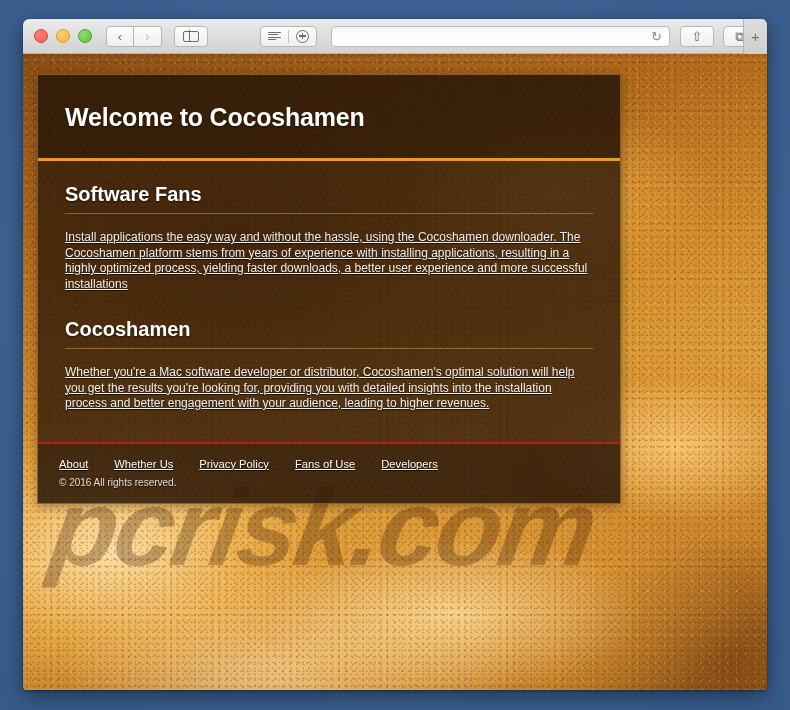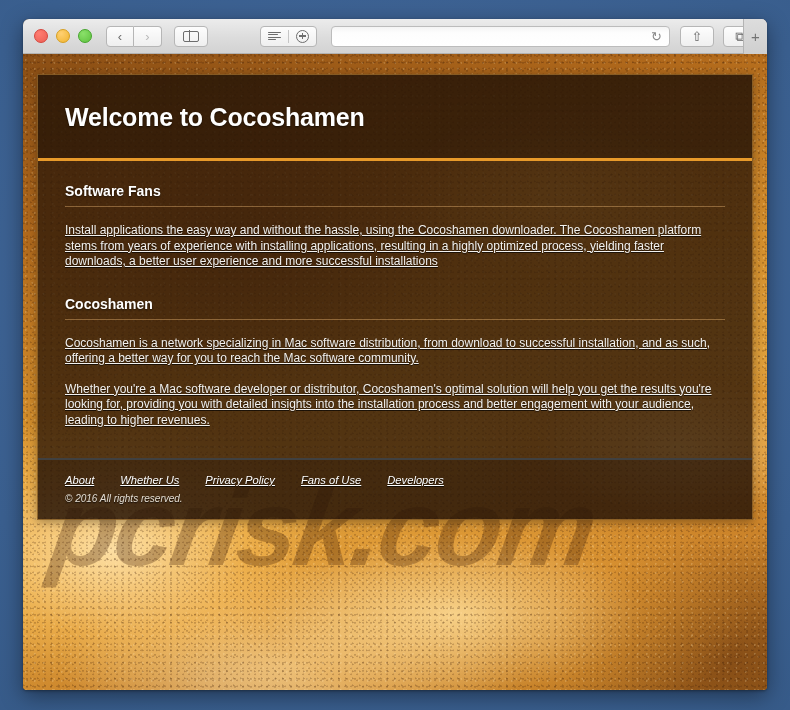--- a/index.html
+++ b/index.html
@@ -228,21 +228,21 @@
     transform: skewX(-9deg);
     pointer-events: none;
     z-index: 1;
   }
 
   
   #content-card {
     position: relative;
     z-index: 2;
     margin: 20px 14px 0 14px;
-    width: 716px;
+    width: 584px;
     box-sizing: border-box;
     background: rgba(48,26,9,0.80);
     border: 1px solid rgba(255,186,80,0.35);
     box-shadow: 0 2px 10px rgba(0,0,0,0.35);
   }
 
   #site-header {
     padding: 28px 27px 26px 27px;
     border-bottom: 3px solid #e89a2a;
     background: rgba(34,18,6,0.38);
@@ -261,44 +261,43 @@
   }
   h2.section-title {
     margin: 0 0 30px 0;
     font-size: 17px;
     font-weight: bold;
     color: #ffffff;
     text-shadow: 0 1px 2px rgba(0,0,0,0.6);
   }
   h3.sub-title {
     margin: 0 0 6px 0;
-    font-size: 14px;
+    font-size: 20px;
     font-weight: bold;
     color: #ffffff;
     padding-bottom: 7px;
     border-bottom: 1px solid rgba(255,200,130,0.38);
     text-shadow: 0 1px 2px rgba(0,0,0,0.6);
   }
   .block { margin-bottom: 26px; }
   .block:last-child { margin-bottom: 0; }
   p.body-text {
     margin: 16px 0 0 0;
     font-size: 12px;
     line-height: 15.5px;
     color: #f3f1ee;
     text-shadow: 0 1px 1px rgba(0,0,0,0.65);
     text-decoration: underline;
   }
   p.body-text + p.body-text { margin-top: 15px; }
 
   #site-footer {
-    border-top: 2px solid #404040;
+    border-top: 2px solid #b91c1c;
     background: rgba(34,18,6,0.30);
-    padding: 14px 27px 15px 27px;
-    font-style: italic;
+    padding: 14px 27px 15px 21px;
   }
   #footer-links {
     display: flex;
     gap: 26px;
     margin-bottom: 7px;
   }
   #footer-links a {
     font-size: 11.2px;
     color: #ffffff;
     text-decoration: underline;
@@ -383,21 +382,20 @@
 
         <div id="main-section">
 
           <div class="block">
             <h3 class="sub-title">Software Fans</h3>
             <p class="body-text">Install applications the easy way and without the hassle, using the Cocoshamen downloader. The Cocoshamen platform stems from years of experience with installing applications, resulting in a highly optimized process, yielding faster downloads, a better user experience and more successful installations</p>
           </div>
 
           <div class="block">
             <h3 class="sub-title">Cocoshamen</h3>
-            <p class="body-text">Cocoshamen is a network specializing in Mac software distribution, from download to successful installation, and as such, offering a better way for you to reach the Mac software community.</p>
             <p class="body-text">Whether you're a Mac software developer or distributor, Cocoshamen's optimal solution will help you get the results you're looking for, providing you with detailed insights into the installation process and better engagement with your audience, leading to higher revenues.</p>
           </div>
         </div>
 
         <div id="site-footer">
           <div id="footer-links">
             <a>About</a>
             <a>Whether Us</a>
             <a>Privacy Policy</a>
             <a>Fans of Use</a>

